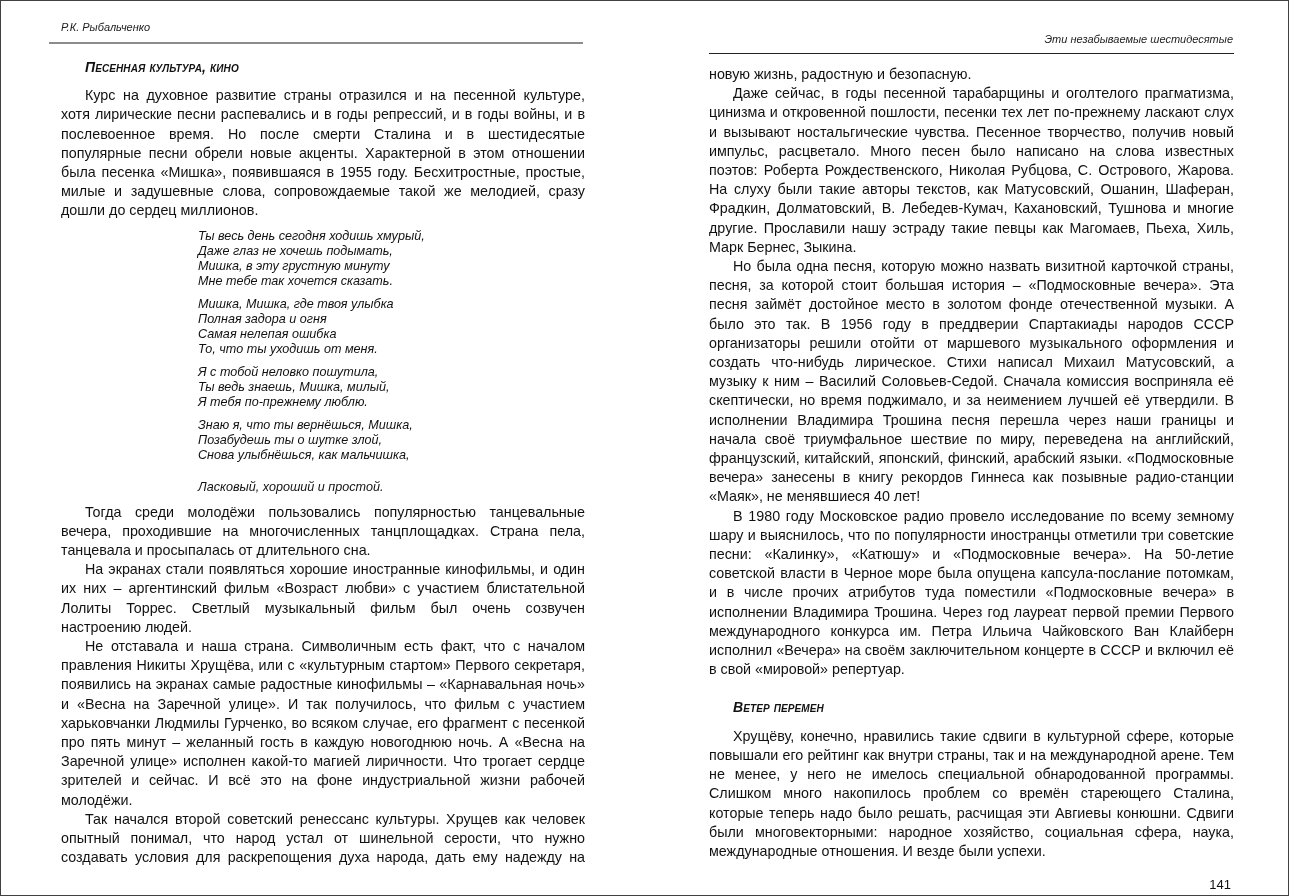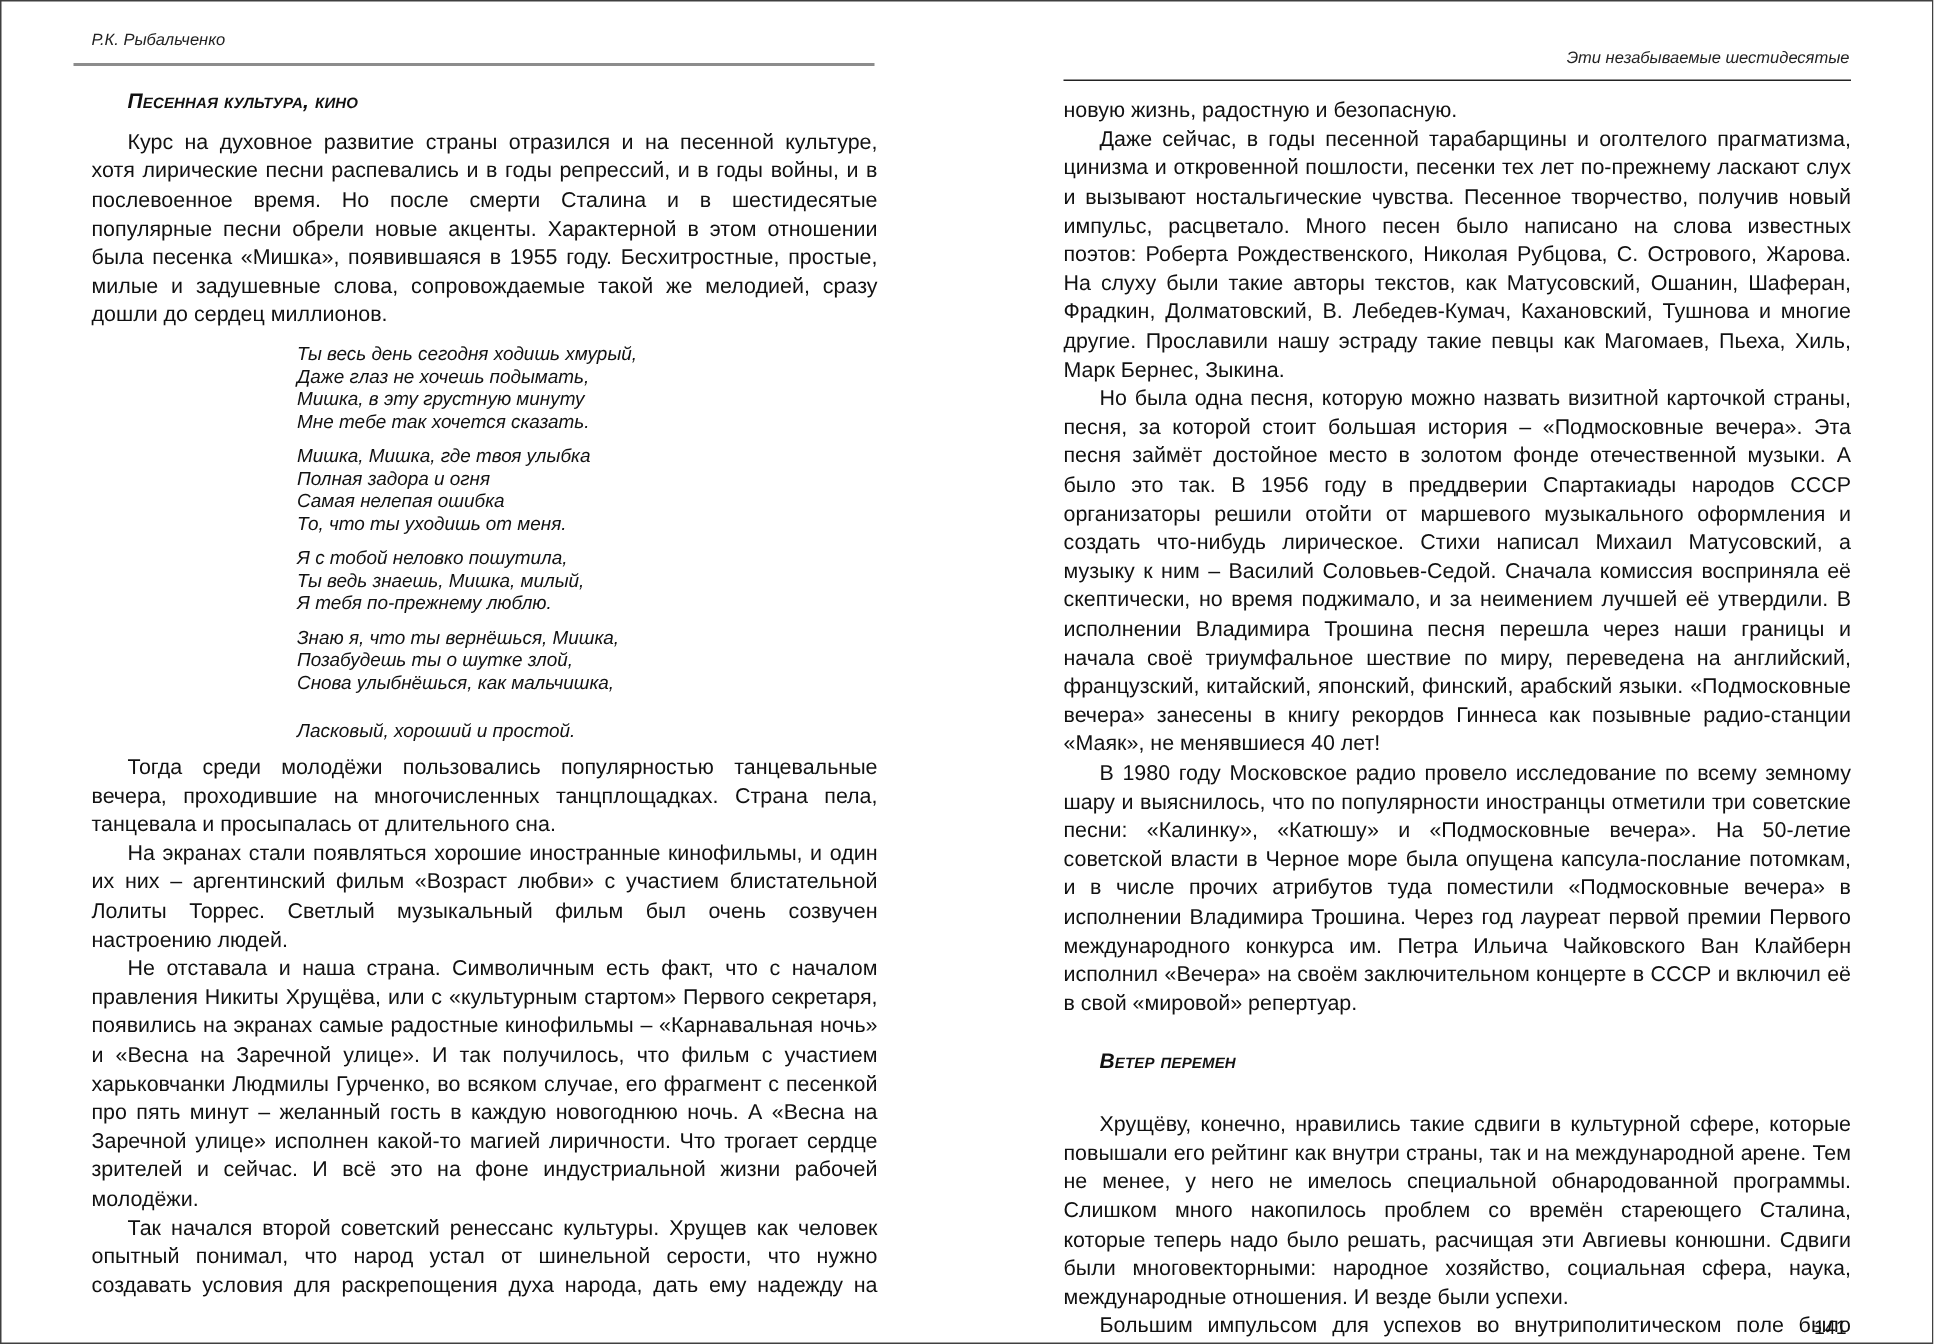--- a/index.html
+++ b/index.html
@@ -25,21 +25,21 @@
     font-size: 14.3px; line-height: 19.2px; color: #111; text-align: justify;
   }
   .left .text { left: 60px; top: 57px; width: 524px; }
   .right .text { left: 68px; top: 64px; width: 525px; }
   .text p { margin: 0; text-indent: 24px; }
   .text p.noindent { text-indent: 0; }
   .section-title {
     font-weight: bold; font-variant: small-caps; font-size: 14px;
     margin: 0 0 9px 24px; letter-spacing: 0.1px; text-align: left; font-style: italic;
   }
-  .right .section-title { margin-top: 18px; margin-bottom: 24px; }
+  .right .section-title { margin-top: 18px; margin-bottom: 10px; }
   .verse {
     margin: 8px 0 6px 137px; font-style: italic; font-size: 12.6px;
     line-height: 15px; text-align: left;
   }
   .stanza { margin-bottom: 8px; }
   .stanza div { white-space: nowrap; }
   .stanza:last-child div:last-child { margin-top: 17px; }
   .folio {
     position: absolute; font-family: "Liberation Sans", sans-serif;
     font-size: 13px; color: #111;
@@ -96,18 +96,17 @@
   <div class="page right">
     <div class="running-head">Эти незабываемые шестидесятые</div>
     <div class="rule"></div>
     <div class="text">
       <p class="noindent">новую жизнь, радостную и безопасную.</p>
       <p>Даже сейчас, в годы песенной тарабарщины и оголтелого прагматизма, цинизма и откровенной пошлости, песенки тех лет по-прежнему ласкают слух и вызывают ностальгические чувства. Песенное творчество, получив новый импульс, расцветало. Много песен было написано на слова известных поэтов: Роберта Рождественского, Николая Рубцова, С. Острового, Жарова. На слуху были такие авторы текстов, как Матусовский, Ошанин, Шаферан, Фрадкин, Долматовский, В. Лебедев-Кумач, Кахановский, Тушнова и многие другие. Прославили нашу эстраду такие певцы как Магомаев, Пьеха, Хиль, Марк Бернес, Зыкина.</p>
       <p>Но была одна песня, которую можно назвать визитной карточкой страны, песня, за которой стоит большая история – «Подмосковные вечера». Эта песня займёт достойное место в золотом фонде отечественной музыки. А было это так. В 1956 году в преддверии Спартакиады народов СССР организаторы решили отойти от маршевого музыкального оформления и создать что-нибудь лирическое. Стихи написал Михаил Матусовский, а музыку к ним – Василий Соловьев-Седой. Сначала комиссия восприняла её скептически, но время поджимало, и за неимением лучшей её утвердили. В исполнении Владимира Трошина песня перешла через наши границы и начала своё триумфальное шествие по миру, переведена на английский, французский, китайский, японский, финский, арабский языки. «Подмосковные вечера» занесены в книгу рекордов Гиннеса как позывные радио-станции «Маяк», не менявшиеся 40 лет!</p>
       <p>В 1980 году Московское радио провело исследование по всему земному шару и выяснилось, что по популярности иностранцы отметили три советские песни: «Калинку», «Катюшу» и «Подмосковные вечера». На 50-летие советской власти в Черное море была опущена капсула-послание потомкам, и в числе прочих атрибутов туда поместили «Подмосковные вечера» в исполнении Владимира Трошина. Через год лауреат первой премии Первого международного конкурса им. Петра Ильича Чайковского Ван Клайберн исполнил «Вечера» на своём заключительном концерте в СССР и включил её в свой «мировой» репертуар.</p>
       <div class="section-title">Ветер перемен</div>
       <p>Хрущёву, конечно, нравились такие сдвиги в культурной сфере, которые повышали его рейтинг как внутри страны, так и на международной арене. Тем не менее, у него не имелось специальной обнародованной программы. Слишком много накопилось проблем со времён стареющего Сталина, которые теперь надо было решать, расчищая эти Авгиевы конюшни. Сдвиги были многовекторными: народное хозяйство, социальная сфера, наука, международные отношения. И везде были успехи.</p>
-      <p class="last-justify">Большим импульсом для успехов во внутриполитическом поле было</p>
     </div>
     <div class="folio">141</div>
   </div>
 
 </div>
 
 </body></html>

